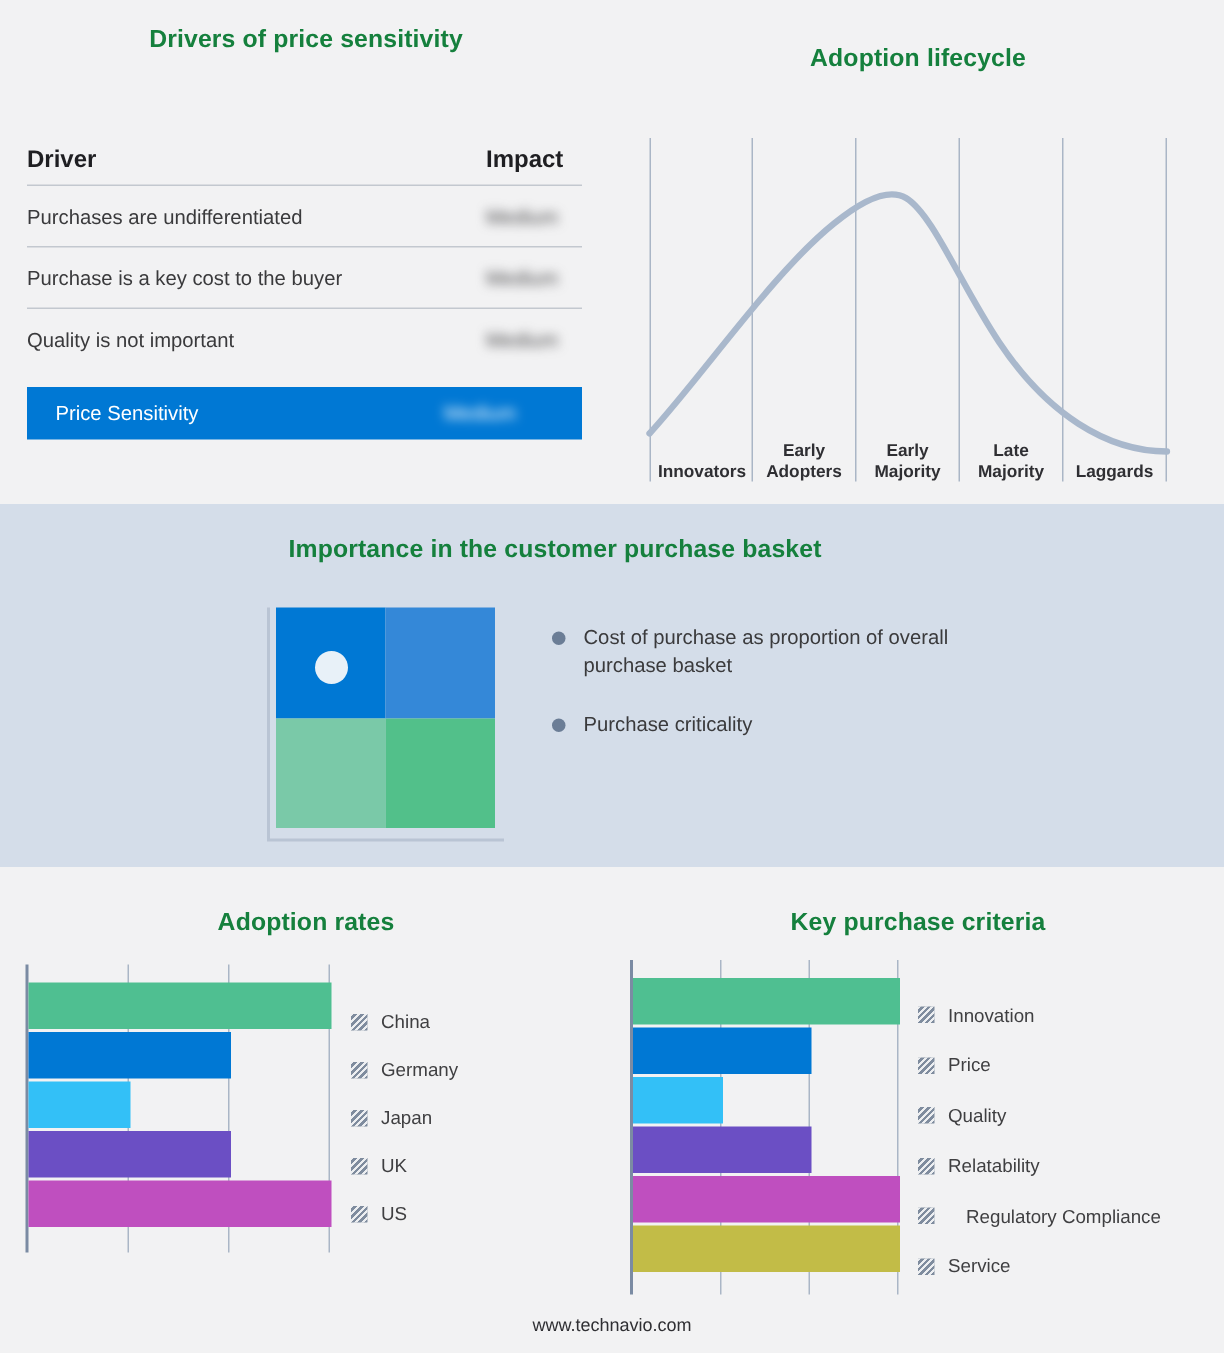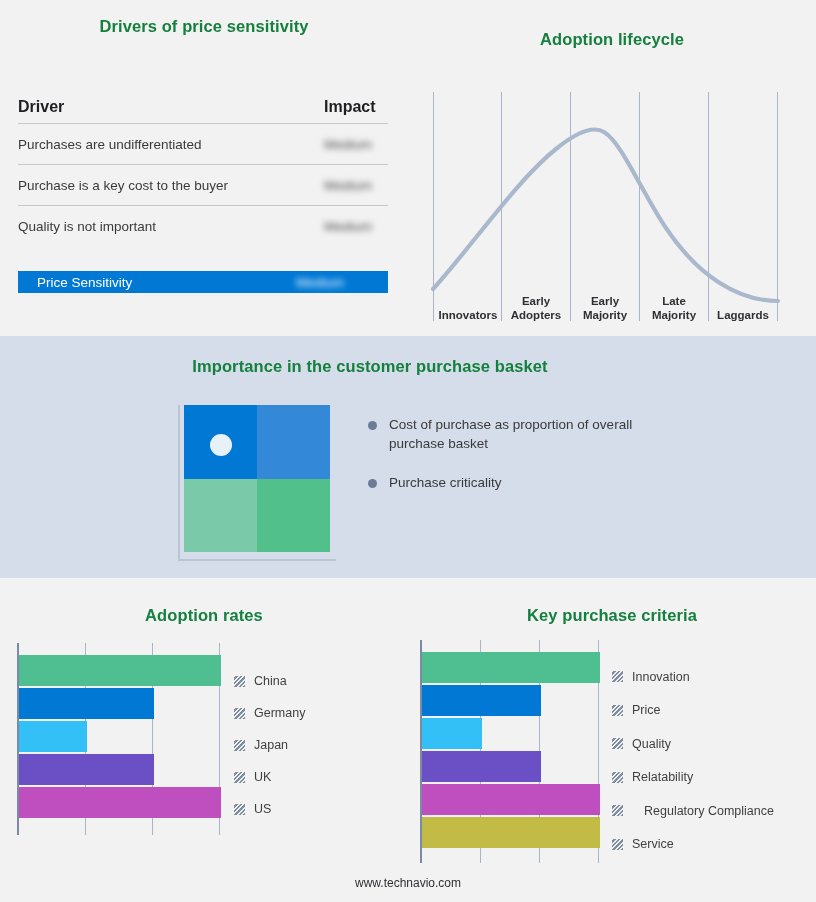--- a/index.html
+++ b/index.html
@@ -39,21 +39,21 @@
   .drow.head .dcell-driver,.drow.head .dcell-impact{
     font-size:16px;font-weight:bold;color:#1f1f22;
   }
   .dcell-impact{
     font-size:13.5px;color:#4a4a4c;min-width:64px;text-align:left;
     filter:blur(3.4px);
     -webkit-filter:blur(3.4px);
     user-select:none;
   }
   .drow.total{
-    background:#0078d4;height:22px;margin-top:24px;
+    background:#0078d4;height:35px;margin-top:11px;
     padding:0 28px 0 19px;
   }
   .drow.total .dcell-driver{color:#ffffff;font-size:13.5px;}
   .drow.total .dcell-impact{color:#ffffff;}
   .drow.head .dcell-impact{filter:none;-webkit-filter:none;}
 
   
   #lifecycle{left:408px;top:13px;width:408px;height:336px;}
   #lifecycle .panel-title{position:absolute;left:0;top:17px;width:408px;}
   .lc-wrap{position:absolute;left:0;top:0;width:408px;height:336px;}

